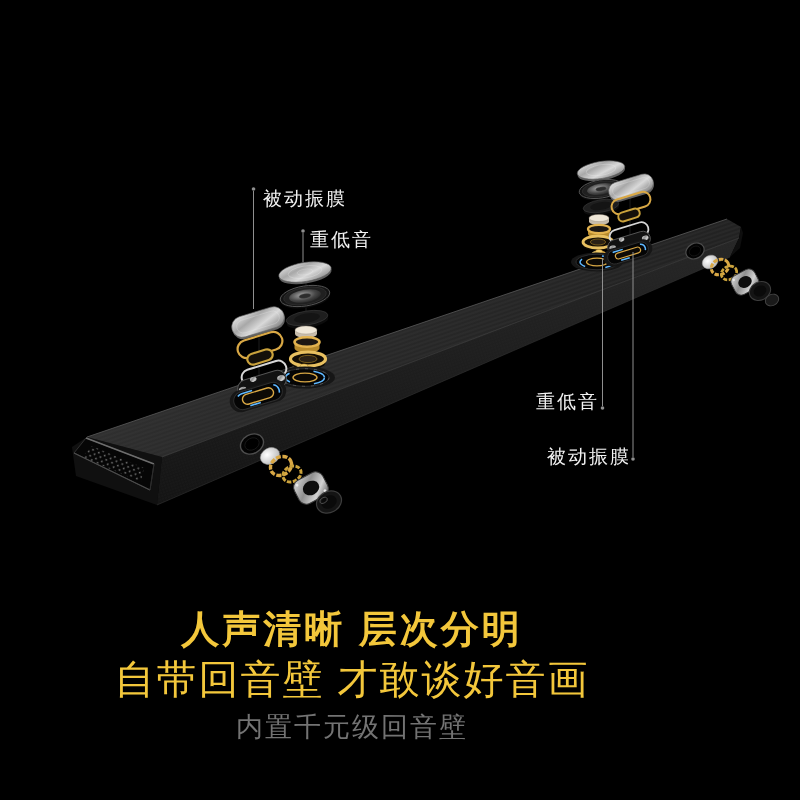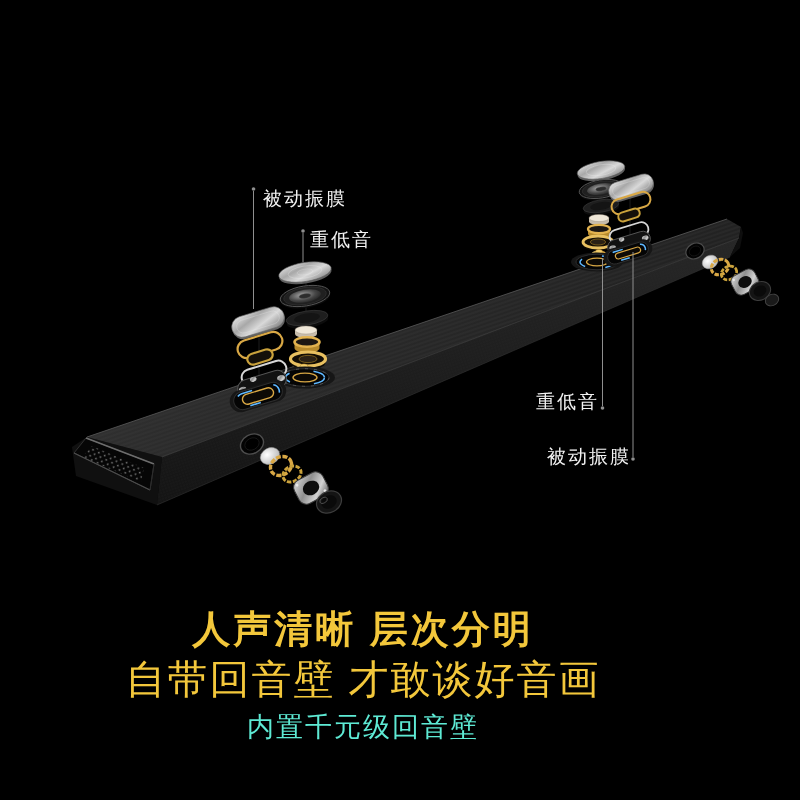--- a/index.html
+++ b/index.html
@@ -7,32 +7,32 @@
     position:relative;width:800px;height:800px;background:#000;overflow:hidden;
     font-family:"Liberation Sans","DejaVu Sans",sans-serif;
     margin-left:24px;
   }
   .stage svg{position:absolute;left:0;top:0;}
   .callout{
     position:absolute;color:#f2f2f2;font-size:19px;letter-spacing:2px;
     font-weight:500;white-space:nowrap;
   }
   .headline{
-    position:absolute;left:11px;top:606px;width:656px;text-align:center;
+    position:absolute;left:0;top:606px;width:656px;text-align:center;
   }
   .headline .h-line1{
     color:#F3C73B;font-size:38px;font-weight:bold;letter-spacing:3px;
     line-height:46px;margin:0;
   }
   .headline .h-line2{
     color:#F3C73B;font-size:40px;font-weight:normal;letter-spacing:2px;
     line-height:50px;margin:2px 0 0 0;
   }
   .headline .h-sub{
-    color:#5eead4;font-size:27px;font-weight:400;letter-spacing:2px;
+    color:#737373;font-size:27px;font-weight:400;letter-spacing:2px;
     line-height:34px;margin:6px 0 0 0;
   }
 </style>
 </head>
 <body>
 
 <div class="stage">
 
 <svg width="800" height="800" viewBox="0 0 800 800">
   <defs>

